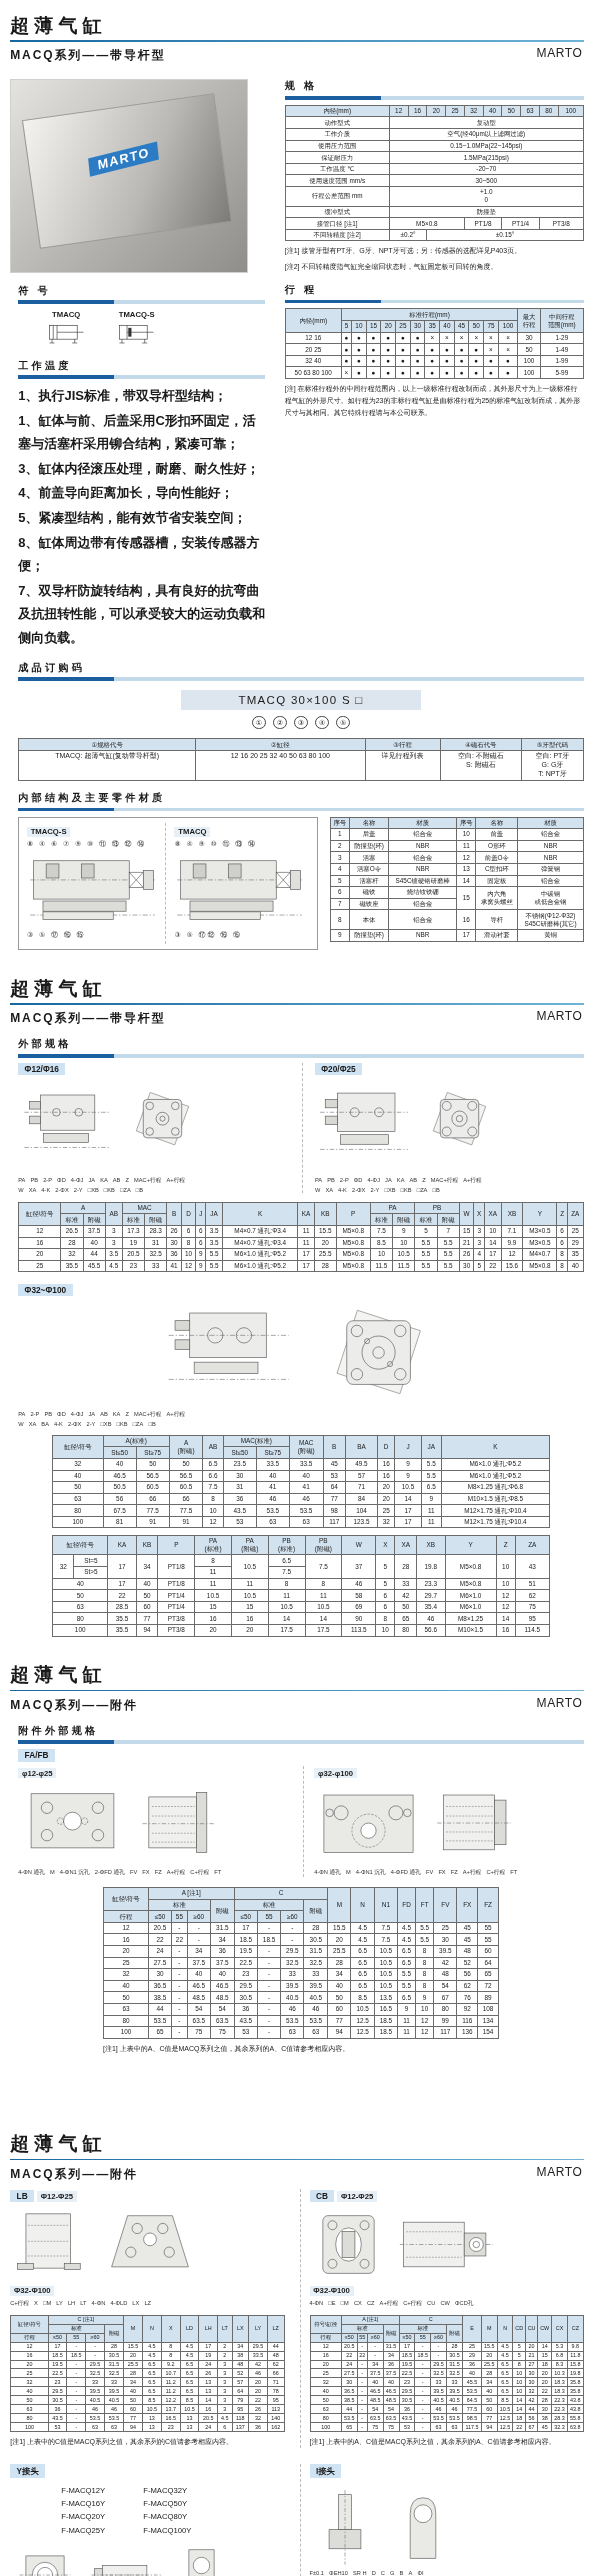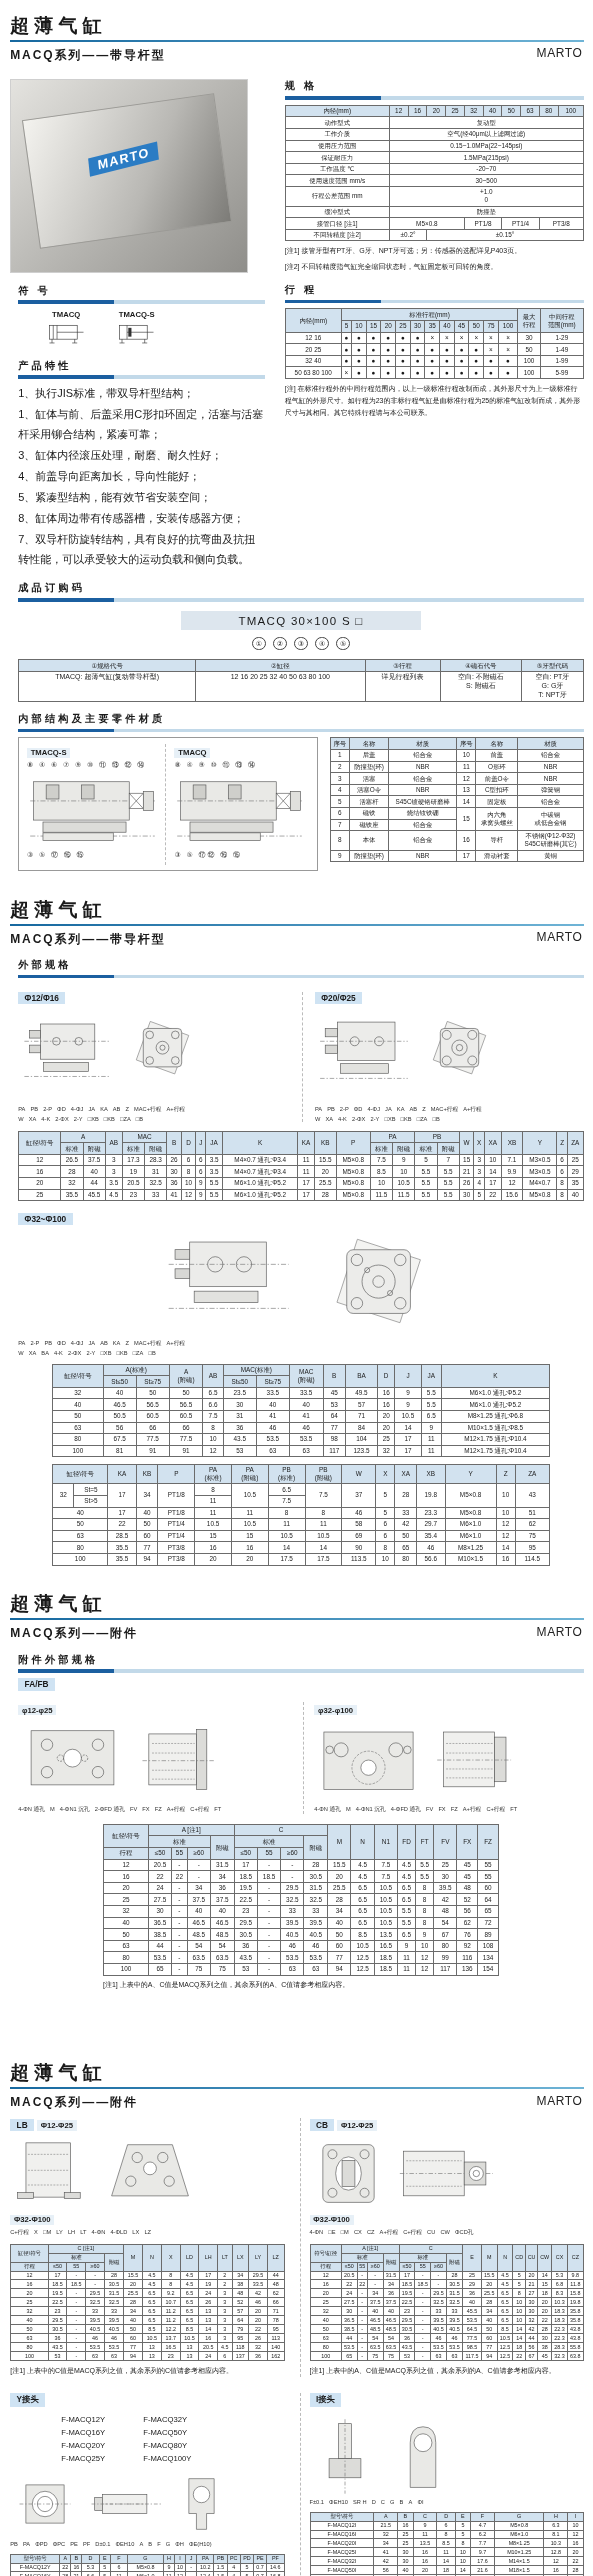--- a/index.html
+++ b/index.html
@@ -18,42 +18,42 @@
   .cols{display:flex;gap:11.5px;}
   .col-l{width:255px;flex:none;} .col-r{flex:1;min-width:0;}
   table.t{border-collapse:collapse;width:100%;font-size:6.4px;table-layout:auto;}
   table.t th,table.t td{border:0.6px solid #6b6b6b;padding:1.3px 1.3px;text-align:center;white-space:pre-line;line-height:1.25;}
   table.t thead th{background:#d2e2ef;font-weight:normal;}
   table.t td:first-child{background:#fff;}
   table.tiny{font-size:5.4px;} table.tiny th,table.tiny td{padding:0.6px 0.6px;}
   .chip{display:inline-block;background:#cfe3f3;padding:1.3px 6.4px;font-weight:bold;font-size:8.3px;margin-bottom:3.8px;}
   .subchip{display:inline-block;background:#e7f0f7;padding:0.6px 3.8px;font-size:7.7px;font-weight:bold;margin:2.6px 0;}
   .note{font-size:7px;line-height:1.7;margin-top:3.8px;}
-  .feat{font-size:11px;line-height:1.8;}
+  .feat{font-size:13px;line-height:1.8;font-weight:bold;}
   .feat .li{margin-bottom:1.3px;}
   .photo{width:236px;height:192px;background:linear-gradient(135deg,#e4e3df 0%,#bdbcb8 45%,#8f8e8a 100%);border:0.6px solid #cfcfcf;position:relative;overflow:hidden;}
   .photo .shine{position:absolute;left:19px;top:25.5px;width:192px;height:128px;background:linear-gradient(120deg,#f4f3ef,#b9b8b4 60%,#7c7b77);transform:rotate(-8deg);border:0.6px solid #9a9995;}
   .badge{position:absolute;left:77px;top:70px;background:#2b7cc4;color:#fff;font-weight:bold;font-size:12.8px;letter-spacing:1.3px;padding:1.3px 9px;transform:rotate(-14deg) skewX(-8deg);}
   .symbols{display:flex;gap:25.5px;margin:6.4px 0 0 25.5px;}
   .sym{text-align:center;font-size:7.7px;font-weight:bold;}
   .code-wrap{text-align:center;margin:9px auto 5.1px auto;}
   .code-bar{display:inline-block;background:#dde6ee;font-size:11.5px;letter-spacing:1.3px;padding:3.8px 57px;}
   .circ-row{margin:6.4px 0 9px 0;text-align:center;}
   .circ{display:inline-block;width:11.5px;height:11.5px;line-height:11.5px;border:0.6px solid #444;border-radius:50%;font-size:7px;margin:0 3.8px;text-align:center;}
   .order-t td{text-align:left;vertical-align:top;font-size:7px;padding:2.6px 3.8px;}
   .struct{display:flex;gap:6.4px;border:0.6px solid #999;padding:5.1px;}
   .struct .half{flex:1;border-right:0.6px dashed #bbb;padding:2.6px;}
   .struct .half:last-child{border-right:none;}
   .struct .dlabel{font-weight:bold;font-size:7.7px;background:#e7f0f7;display:inline-block;padding:0.6px 3.8px;}
   .callouts{font-size:7px;letter-spacing:1.9px;margin:1.9px 0;color:#333;}
   .drawing{background:#fff;}
   .dim-labels{display:flex;flex-wrap:wrap;gap:1.9px 5.1px;font-size:5.7px;color:#333;margin-top:1.9px;}
   .dim-labels .li{white-space:nowrap;}
   .diag-row{display:flex;gap:15.3px;align-items:flex-start;}
-  .diag-box{flex:1;margin-top:8px;}
+  .diag-box{flex:1;}
   .vsep{border-left:0.6px dashed #bbb;}
   .half-cols{display:flex;gap:15px;}
   .half-cols>div{flex:1;min-width:0;}
   .models{display:flex;gap:38px;font-size:7.7px;line-height:1.7;margin:2.6px 0 3.8px 51px;}
   svg{display:block;}
 </style>
 </head>
 <body>
 
 <div class="page p1">
@@ -96,21 +96,21 @@
                 <line x1="20" y1="21" x2="62" y2="21" stroke="#333"></line>
                 <line x1="8" y1="38" x2="16" y2="38" stroke="#333"></line>
                 <line x1="44" y1="38" x2="52" y2="38" stroke="#333"></line>
                 <line x1="12" y1="32" x2="12" y2="38" stroke="#333"></line>
                 <line x1="48" y1="32" x2="48" y2="38" stroke="#333"></line>
               </svg>
           </div>
         </div>
       </div>
       <div class="sec">
-        <div class="sec-title">产品特性</div>
+        <div class="sec-title">工作温度</div>
         <div class="sec-bar"></div>
         <div class="feat">
             <div class="li">1、执行JIS标准，带双导杆型结构；</div>
             <div class="li">1、缸体与前、后盖采用C形扣环固定，活塞与活塞杆采用铆合结构，紧凑可靠；</div>
             <div class="li">3、缸体内径滚压处理，耐磨、耐久性好；</div>
             <div class="li">4、前盖导向距离加长，导向性能好；</div>
             <div class="li">5、紧凑型结构，能有效节省安装空间；</div>
             <div class="li">8、缸体周边带有传感器槽，安装传感器方便；</div>
             <div class="li">7、双导杆防旋转结构，具有良好的抗弯曲及抗扭转性能，可以承受较大的运动负载和侧向负载。</div>
           </div>

